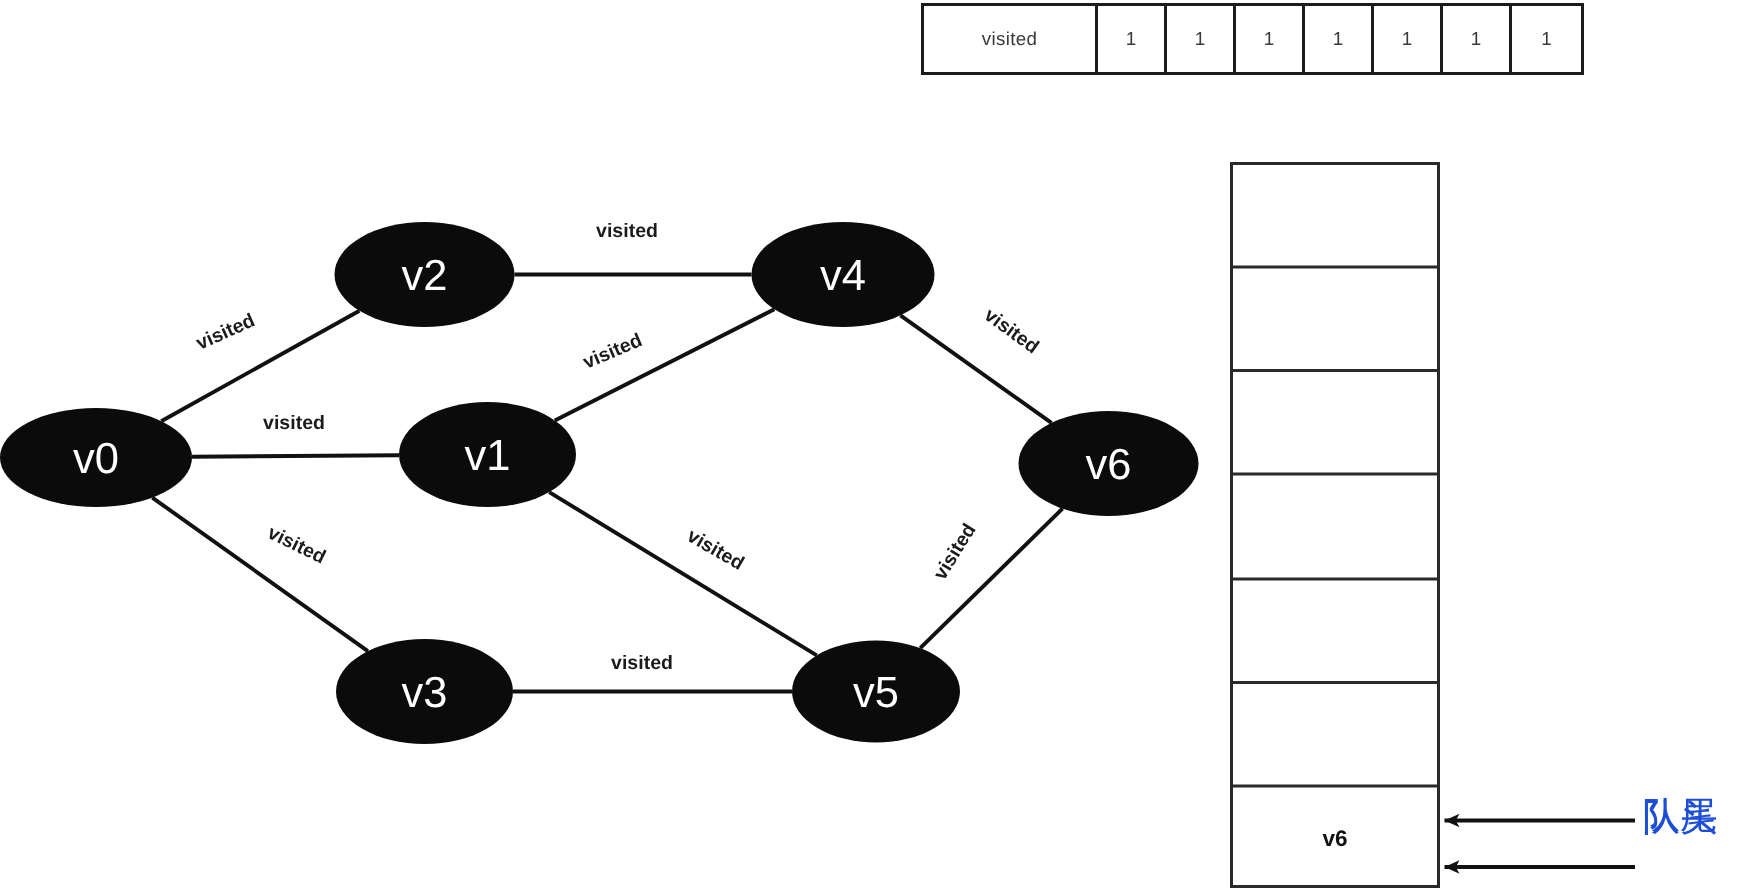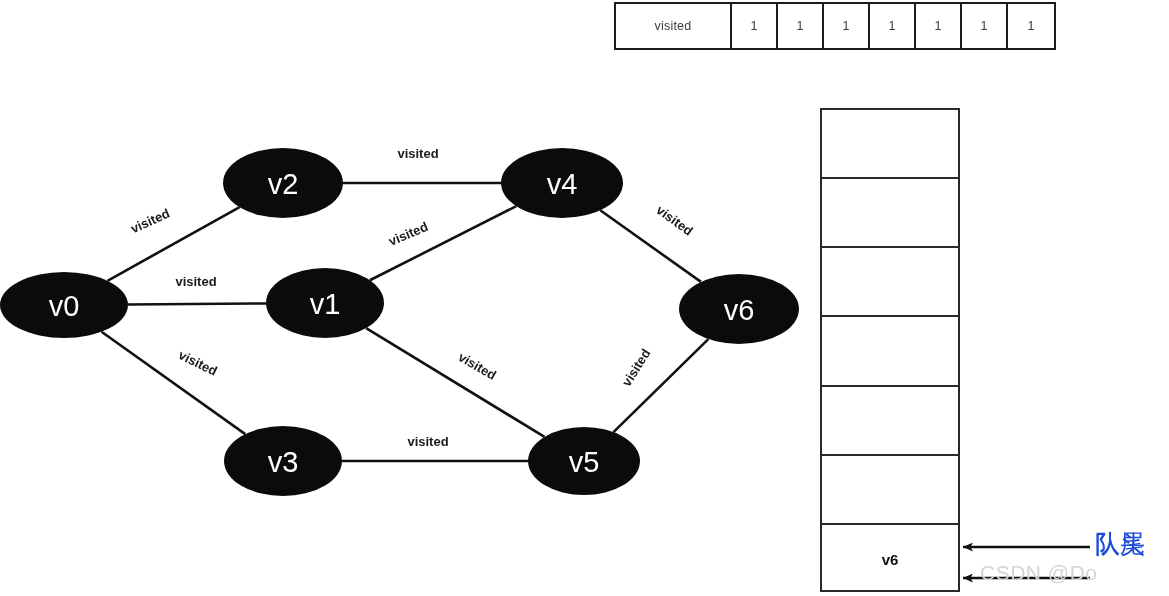--- a/index.html
+++ b/index.html
@@ -189,15 +189,14 @@
       <marker id="ah" markerWidth="11" markerHeight="9" refX="10" refY="4.5" orient="auto" markerUnits="userSpaceOnUse">
         <path d="M10,4.5 L0,0 L2.5,4.5 L0,9 Z" fill="#111"></path>
       </marker>
     </defs>
     <line x1="1090" y1="547" x2="963" y2="547" stroke="#111" stroke-width="2.6" marker-end="url(#ah)"></line>
     <line x1="1090" y1="578" x2="963" y2="578" stroke="#111" stroke-width="2.6" marker-end="url(#ah)"></line>
   </svg>
 
   <div class="ptr-label" id="label-tail">队尾</div>
   <div class="ptr-label" id="label-head">队头</div>
-  <div id="watermark">CSDN @Do</div>
 
 </div>
 
 </body></html>

